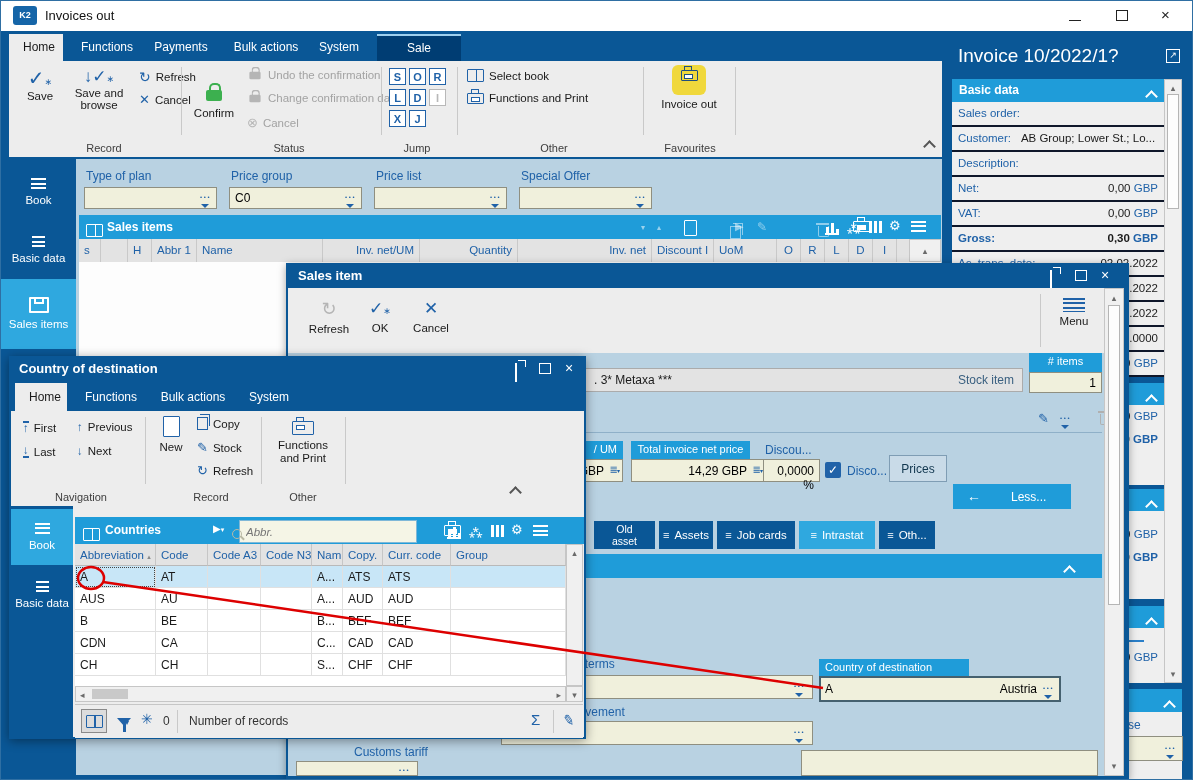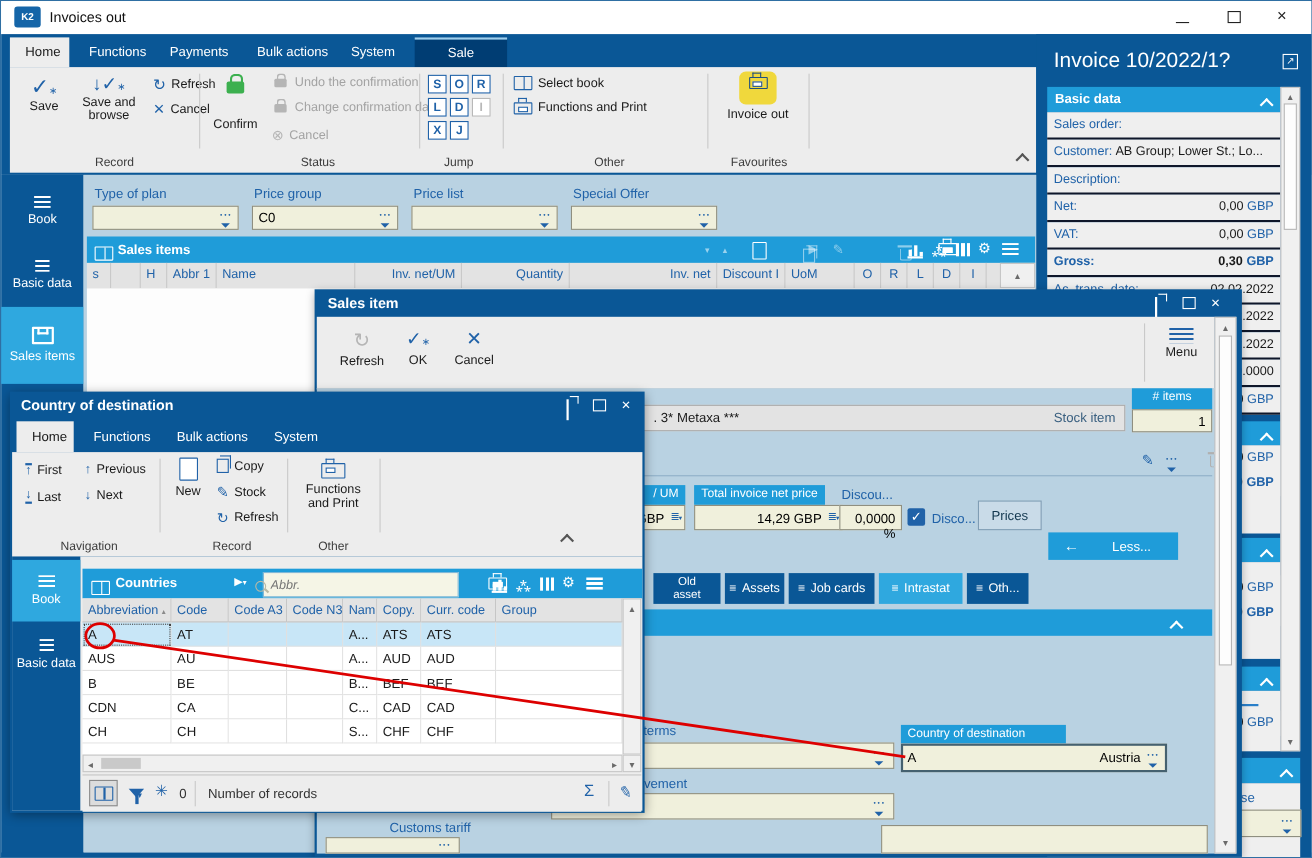--- a/index.html
+++ b/index.html
@@ -70,21 +70,21 @@
   .smallbtn{position:absolute;display:flex;align-items:center;gap:5px;font-size:11.5px;color:#1a1a1a;white-space:nowrap;}
   .jumpbtn{position:absolute;width:17px;height:17px;border:1.5px solid #2062a8;color:#2062a8;font-size:11px;font-weight:bold;text-align:center;line-height:16px;background:#fff;box-sizing:border-box;}
   .jumpbtn.dis{border-color:#b8b8b8;color:#b8b8b8;}
   
   .side-item{position:absolute;left:0;width:75px;color:#fff;display:flex;flex-direction:column;align-items:center;justify-content:center;gap:5px;font-size:11.5px;text-align:center;}
   
   .th-cell{position:absolute;top:0;height:23px;line-height:23px;font-size:11.5px;color:#2062a8;border-right:1px solid #c9c9c9;box-sizing:border-box;padding:0 5px;overflow:hidden;white-space:nowrap;}
   
   .inv-row{position:relative;height:23px;border-bottom:2px solid #0f172a;font-size:11.5px;line-height:22px;background:#efefef;}
   .inv-row .lb{position:absolute;left:6px;color:#2062a8;}
-  .inv-row .vl{position:absolute;right:6px;color:#1a1a1a;white-space:nowrap;}
+  .inv-row .vl{position:absolute;right:6px;color:#1a1a1a;white-space:nowrap;text-align:center;}
   .inv-row .un{color:#2062a8;}
   .band{position:absolute;background:#1f9cd9;color:#fff;}
   .scroll{background:#f0f0f0;border:1px solid #c6c6c6;box-sizing:border-box;position:absolute;}
   .thumb{position:absolute;background:#fdfdfd;border:1px solid #b5b5b5;box-sizing:border-box;}
   .sarrow{position:absolute;color:#6a6a6a;font-size:9px;text-align:center;width:100%;}
   
   .cgrid{display:grid;grid-template-columns:81px 52px 53px 51px 31px 40px 68px auto;}
   .cgrid .hc{height:22px;line-height:22px;font-size:11.5px;color:#2062a8;background:#e3e3e3;border-right:1px solid #c6c6c6;border-bottom:1px solid #b9b9b9;padding:0 5px;overflow:hidden;white-space:nowrap;box-sizing:border-box;}
   .cgrid .dc{height:22px;line-height:22px;font-size:12px;color:#1a1a1a;background:#fff;border-right:1px solid #e0e0e0;border-bottom:1px solid #e0e0e0;padding:0 5px;white-space:nowrap;overflow:hidden;box-sizing:border-box;}
   .cgrid .sel{background:#c8e6f7;}
@@ -128,21 +128,21 @@
         <span class="blue-tx" style="font-size:14px;">↻</span>
           <span>Refresh</span>
       </div>
       <div class="smallbtn" style="left:130px;top:31px;">
         <span class="blue-tx" style="font-size:13px;">✕</span>
           <span>Cancel</span>
       </div>
       <div class="grp-label" style="left:40px;width:110px;">Record</div>
       <div class="vsep" style="left:172px;"></div>
 
-      <div class="bigbtn" style="left:180px;top:5px;width:50px;height:64px;gap:16px;">
+      <div class="bigbtn" style="left:180px;top:21px;width:50px;height:64px;">
         <span class="i-lock"></span>
         <span style="margin-top:6px;">Confirm</span>
       </div>
       <div class="smallbtn dis" style="left:238px;top:8px;color:#a3a3a3;justify-content:flex-end;">
         <span class="i-lock grey" style="transform:scale(.7);margin-top:0;"></span>
           <span>Undo the confirmation</span>
       </div>
       <div class="smallbtn dis" style="left:238px;top:31px;color:#a3a3a3;">
         <span class="i-lock grey" style="transform:scale(.7);margin-top:0;"></span>
           <span>Change confirmation date</span>

